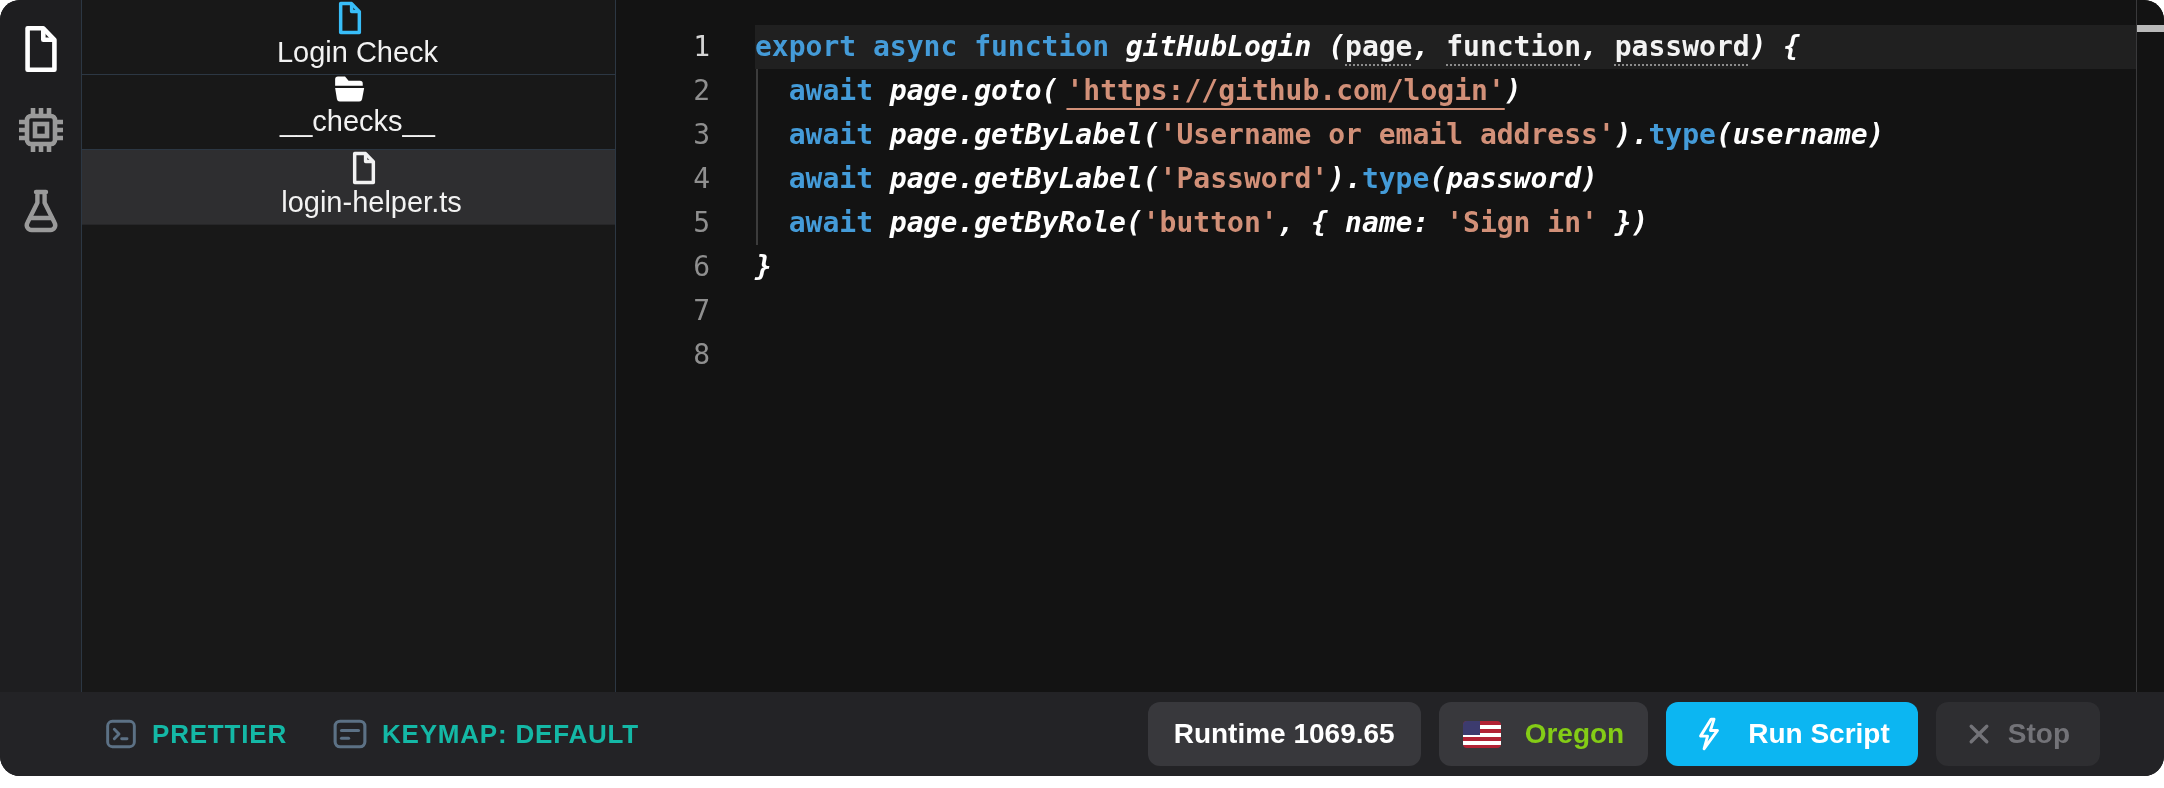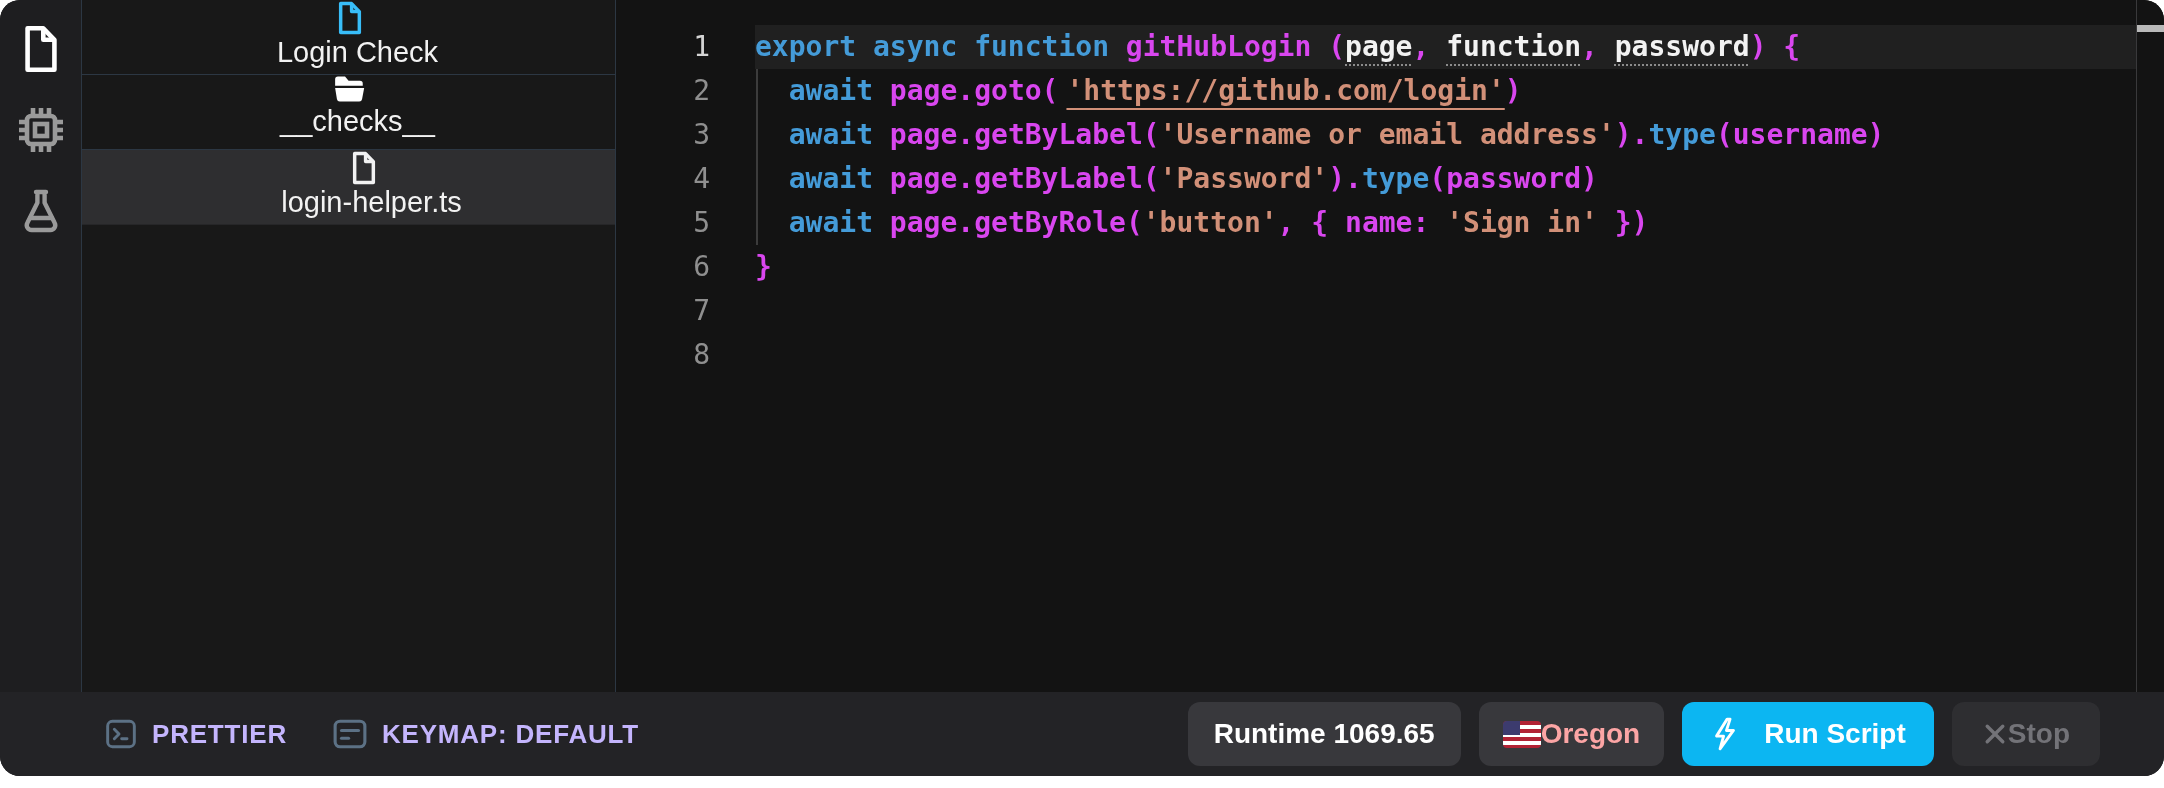--- a/index.html
+++ b/index.html
@@ -23,37 +23,37 @@
   
   .editor{position:absolute;left:616px;top:0;width:1548px;height:692px;background:#131313;}
   .active-line-bg{position:absolute;left:139px;top:25px;width:1381px;height:44px;background:#202020;}
   .indent-guide{position:absolute;left:140px;top:69px;height:176px;width:0;border-left:2px solid #3c3c3c;}
   .code{position:absolute;left:0;top:25px;width:100%;}
   .code-row{position:relative;height:44px;display:flex;}
   .gutter-num{width:139px;box-sizing:border-box;padding-right:45px;text-align:right;font-family:"DejaVu Sans Mono",monospace;font-size:28px;line-height:44px;color:#8f8f8f;flex:0 0 auto;}
   .code-row.active .gutter-num{color:#d4d4d4;}
   .code-text{font-family:"DejaVu Sans Mono",monospace;font-size:28px;line-height:44px;font-weight:700;white-space:pre;color:#f2f2f2;}
   .tk-kw{color:#449bd8;}
-  .tk-pl{color:#d946ef;}
+  .tk-pl{color:#ffffff;font-style:italic;}
   .tk-st{color:#d29078;}
   .tk-lk{color:#d29078;text-decoration:underline;text-decoration-thickness:2px;text-underline-offset:8px;margin-left:8px;}
   .tk-pr{color:#f2f2f2;text-decoration:underline dotted 2px #8b8b8b;text-underline-offset:8px;}
   .vscroll-track{position:absolute;right:0;top:0;width:27px;height:692px;border-left:1px solid #39393b;}
   .vscroll-thumb{position:absolute;right:0;top:25px;width:27px;height:7px;background:#b9b9b9;cursor:pointer;}
 
   
   .statusbar{position:absolute;left:0;bottom:0;width:2164px;height:84px;background:#232326;display:flex;align-items:center;box-sizing:border-box;padding:0 64px 0 105px;}
   .sb-left{display:flex;align-items:center;gap:46px;flex:1 1 auto;}
-  .status-item{display:flex;align-items:center;gap:15px;color:#c4b5fd;font-size:26px;font-weight:700;letter-spacing:.8px;cursor:pointer;}
+  .status-item{display:flex;align-items:center;gap:15px;color:#14b8a6;font-size:26px;font-weight:700;letter-spacing:.8px;cursor:pointer;}
   .sb-right{display:flex;align-items:center;gap:18px;}
   .btn{height:64px;border-radius:12px;display:flex;align-items:center;justify-content:center;font-size:28px;font-weight:700;cursor:pointer;box-sizing:border-box;}
   .btn-dark{background:#38383c;color:#ffffff;padding:0 26px;}
-  .btn-region{background:#38383c;color:#fca5a5;padding:0 24px;gap:0;}
+  .btn-region{background:#38383c;color:#84cc16;padding:0 24px;gap:24px;}
   .btn-run{background:#0cb6f2;color:#ffffff;padding:12px 28px;gap:24px;}
-  .btn-stop{background:#2e2e31;color:#737378;padding:0 30px;}
+  .btn-stop{background:#2e2e31;color:#737378;padding:0 30px;gap:16px;}
   .flag{width:38px;height:27px;border-radius:4px;overflow:hidden;position:relative;background:repeating-linear-gradient(#b22234 0 4px,#ffffff 4px 8px);flex:0 0 auto;}
   .flag .canton{position:absolute;left:0;top:0;width:17px;height:14px;background:#3c3b6e;}
 </style>
 </head>
 <body>
 
 <div class="window">
 
   <nav class="rail">
     <div class="rail-btn" style="top:9px;">

